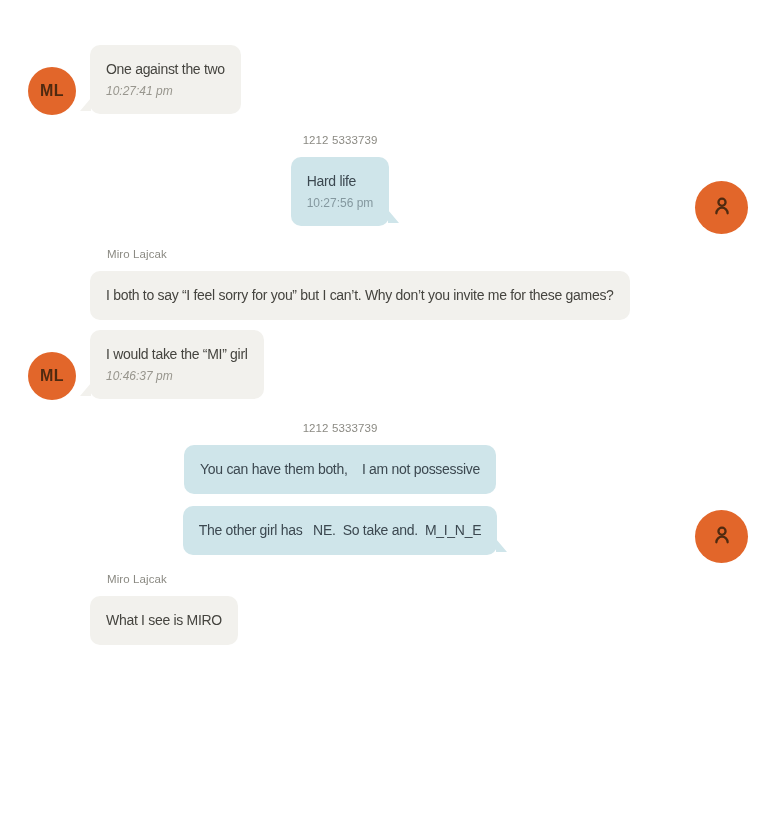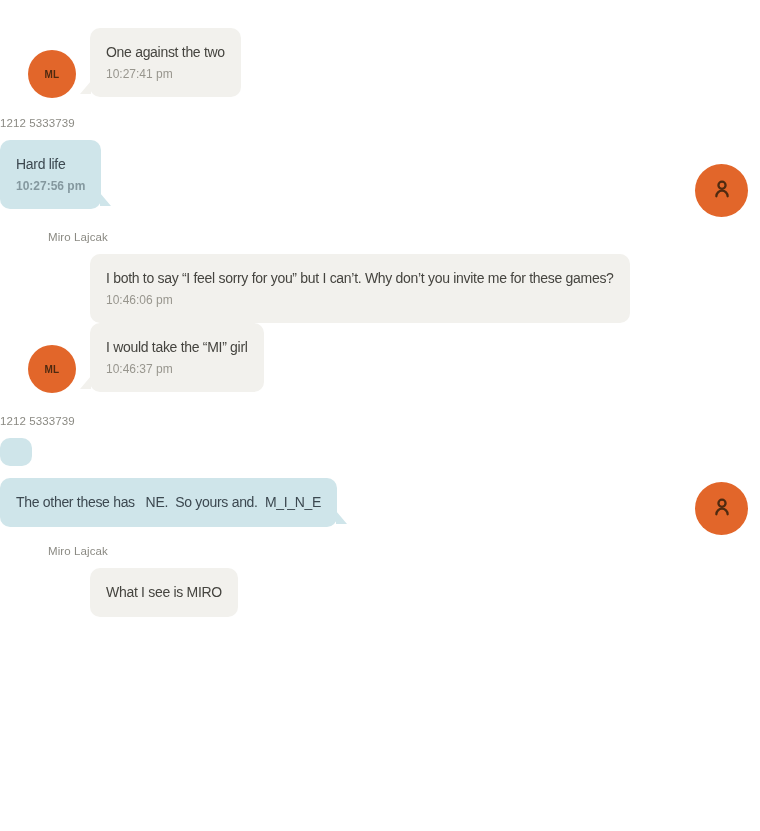--- a/index.html
+++ b/index.html
@@ -7,69 +7,69 @@
   body {
     font-family: "Liberation Sans", sans-serif;
     width: 760px;
   }
   .chat {
     position: relative;
     width: 760px;
     height: 831px;
     overflow: hidden;
     background: var(--background, #ffffff);
-    padding-top: 28px;
+    padding-top: 45px;
   }
   .group { position: relative; display: flex; flex-direction: column; }
   .group.left  { align-items: flex-start; }
-  .group.right { align-items: flex-start; }
+  .group.right { align-items: center; }
   .g1 { margin-top: 0; }
   .g2 { margin-top: 20px; }
   .g3 { margin-top: 22px; }
   .g4 { margin-top: 23px; }
   .g5 { margin-top: 18px; }
 
   .sender-label {
     font-size: 11.5px;
     line-height: 13px;
     color: var(--label, #8b8a83);
     margin-bottom: 10px;
     letter-spacing: 0.1px;
   }
-  .left  .sender-label { margin-left: 48px; }
+  .left  .sender-label { margin-left: 107px; }
   .right .sender-label { margin-right: 80px; }
 
   .bubble {
     position: relative;
     width: fit-content;
     max-width: 640px;
     border-radius: 10px;
     padding: 14px 16px;
   }
   .left  .bubble { background: var(--bubble-incoming, #f2f1ed); margin-left: 90px; }
   .right .bubble { background: var(--bubble-outgoing, #cfe5ea); margin-right: 80px; }
-  .left  .bubble + .bubble { }
+  .left  .bubble + .bubble { margin-top: 10px; }
   .right .bubble + .bubble { margin-top: 12px; }
 
   .msg-text {
     font-size: 14px;
     line-height: 21px;
     letter-spacing: -0.3px;
     white-space: pre-wrap;
   }
   .left  .msg-text { color: var(--text-incoming, #45443f); }
   .right .msg-text { color: var(--text-outgoing, #3c4850); }
 
   .msg-time {
     margin-top: 3px;
     font-size: 12px;
     line-height: 17px;
   }
-  .left  .msg-time { color: var(--time-incoming, #98968e); }
-  .right .msg-time { color: var(--time-outgoing, #84989f); font-weight: bold; }
+  .left  .msg-time { color: var(--time-incoming, #98968e); font-style: italic; }
+  .right .msg-time { color: var(--time-outgoing, #84989f); }
 
   .tail-left::after {
     content: "";
     position: absolute;
     left: -10px;
     bottom: 3px;
     width: 0; height: 0;
     border-top: 13px solid transparent;
     border-right: 11px solid var(--bubble-incoming, #f2f1ed);
   }
@@ -89,21 +89,21 @@
     background: var(--avatar-bg, #e2662a);
     display: flex;
     align-items: center;
     justify-content: center;
   }
   .avatar.initials {
     left: 28px;
     bottom: -1px;
     width: 48px; height: 48px;
     color: var(--avatar-glyph, #4f2a10);
-    font-size: 10px;
+    font-size: 16px;
     font-weight: 600;
     letter-spacing: 0.4px;
   }
   .avatar.person {
     right: 12px;
     bottom: -8px;
     width: 53px; height: 53px;
   }
   .avatar.person svg { width: 26px; height: 26px; }
 </style>
@@ -135,37 +135,37 @@
           <path d="M6.8 18.8 a5.2 5.2 0 0 1 10.4 0"></path>
         </svg>
       </span>
     </div>
   </div>
 
   <div class="group left g3">
     <div class="sender-label">Miro Lajcak</div>
     <div class="bubble">
       <div class="msg-text">I both to say “I feel sorry for you” but I can’t. Why don’t you invite me for these games?</div>
-      <div class="msg-time">10:46:06 pm</div>
     </div>
     <div class="bubble tail-left">
       <div class="msg-text">I would take the “MI” girl</div>
       <div class="msg-time">10:46:37 pm</div>
     </div>
     <div class="avatar initials">
       <span>ML</span>
     </div>
   </div>
 
   <div class="group right g4">
     <div class="sender-label">1212 5333739</div>
     <div class="bubble">
+      <div class="msg-text">You can have them both,    I am not possessive</div>
     </div>
     <div class="bubble tail-right">
-      <div class="msg-text">The other these has   NE.  So yours and.  M_I_N_E</div>
+      <div class="msg-text">The other girl has   NE.  So take and.  M_I_N_E</div>
     </div>
     <div class="avatar person">
       <span>
         <svg viewBox="0 0 24 24" fill="none" stroke="#4f2a10" stroke-width="2.1" stroke-linecap="round">
           <circle cx="12" cy="8.5" r="3.3"></circle>
           <path d="M6.8 18.8 a5.2 5.2 0 0 1 10.4 0"></path>
         </svg>
       </span>
     </div>
   </div>

